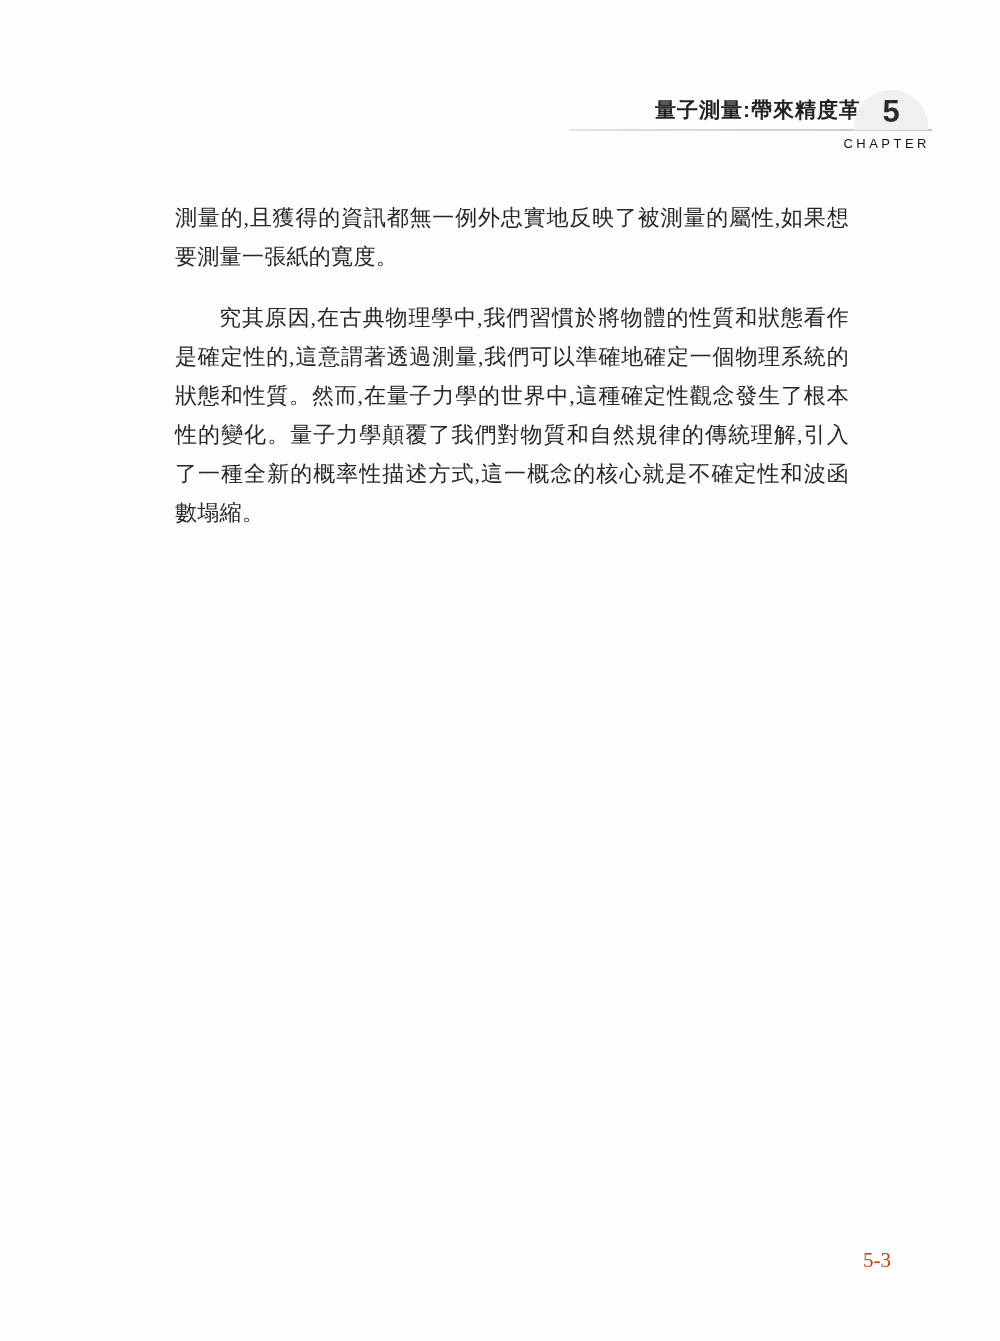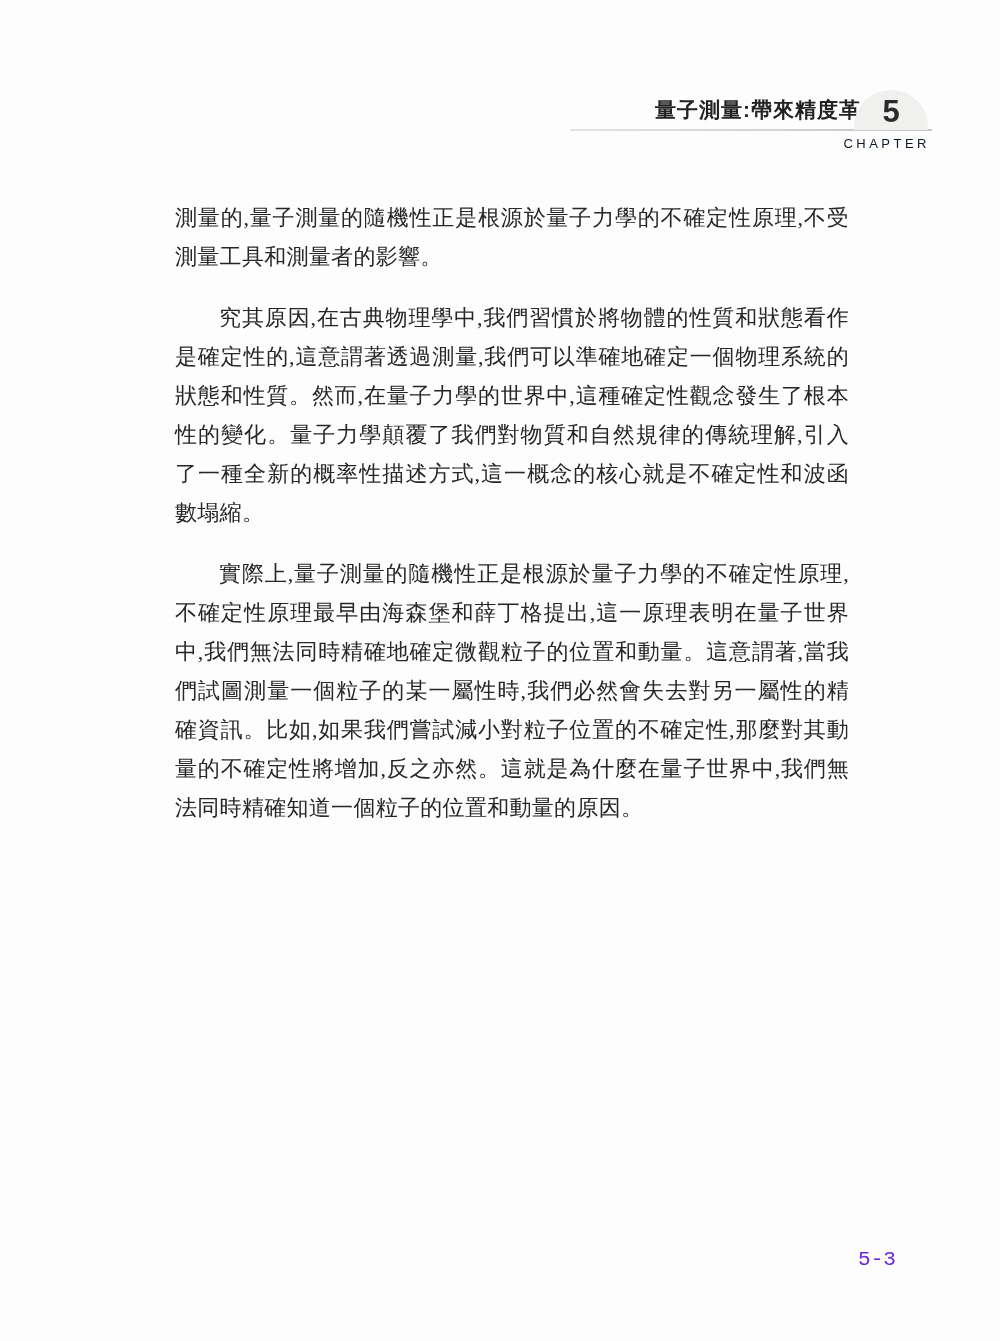--- a/index.html
+++ b/index.html
@@ -91,45 +91,44 @@
     text-indent: 0;
   }
 
   
   .page-number {
     position: absolute;
     top: 1248px;
     left: 845px;
     width: 64px;
     text-align: center;
-    font-family: Liberation Mono, monospace;
+    font-family: Liberation Serif, serif;
     font-size: 21px;
-    color: #6d28d9;
+    color: #c2410c;
   }
 </style>
 </head>
 <body>
 
 <div class="page">
 
   <header>
     <div class="chapter-title">量子測量:帶來精度革命</div>
 
     <div class="header-rule"></div>
 
     <div class="chapter-badge">
       <span class="chapter-number">5</span>
     </div>
 
     <div class="chapter-label">CHAPTER</div>
   </header>
 
   <main class="body-text">
-    <p class="para no-indent">測量的,量子測量的隨機性正是根源於量子力學的不確定性原理,不受測量工具和測量者的影響。</p>
+    <p class="para no-indent">測量的,且獲得的資訊都無一例外忠實地反映了被測量的屬性,如果想要測量一張紙的寬度。</p>
     <p class="para">究其原因,在古典物理學中,我們習慣於將物體的性質和狀態看作是確定性的,這意謂著透過測量,我們可以準確地確定一個物理系統的狀態和性質。然而,在量子力學的世界中,這種確定性觀念發生了根本性的變化。量子力學顛覆了我們對物質和自然規律的傳統理解,引入了一種全新的概率性描述方式,這一概念的核心就是不確定性和波函數塌縮。</p>
-    <p class="para">實際上,量子測量的隨機性正是根源於量子力學的不確定性原理,不確定性原理最早由海森堡和薛丁格提出,這一原理表明在量子世界中,我們無法同時精確地確定微觀粒子的位置和動量。這意謂著,當我們試圖測量一個粒子的某一屬性時,我們必然會失去對另一屬性的精確資訊。比如,如果我們嘗試減小對粒子位置的不確定性,那麼對其動量的不確定性將增加,反之亦然。這就是為什麼在量子世界中,我們無法同時精確知道一個粒子的位置和動量的原因。</p>
   </main>
 
   <footer>
     <div class="page-number">5-3</div>
   </footer>
 
 </div>
 
 </body></html>

